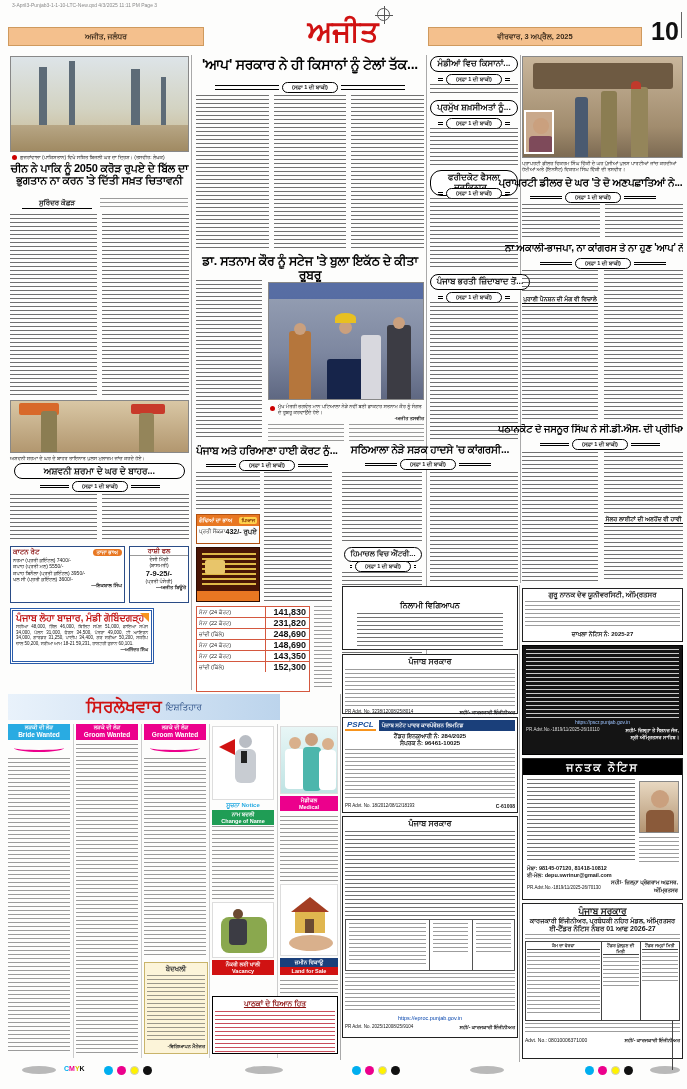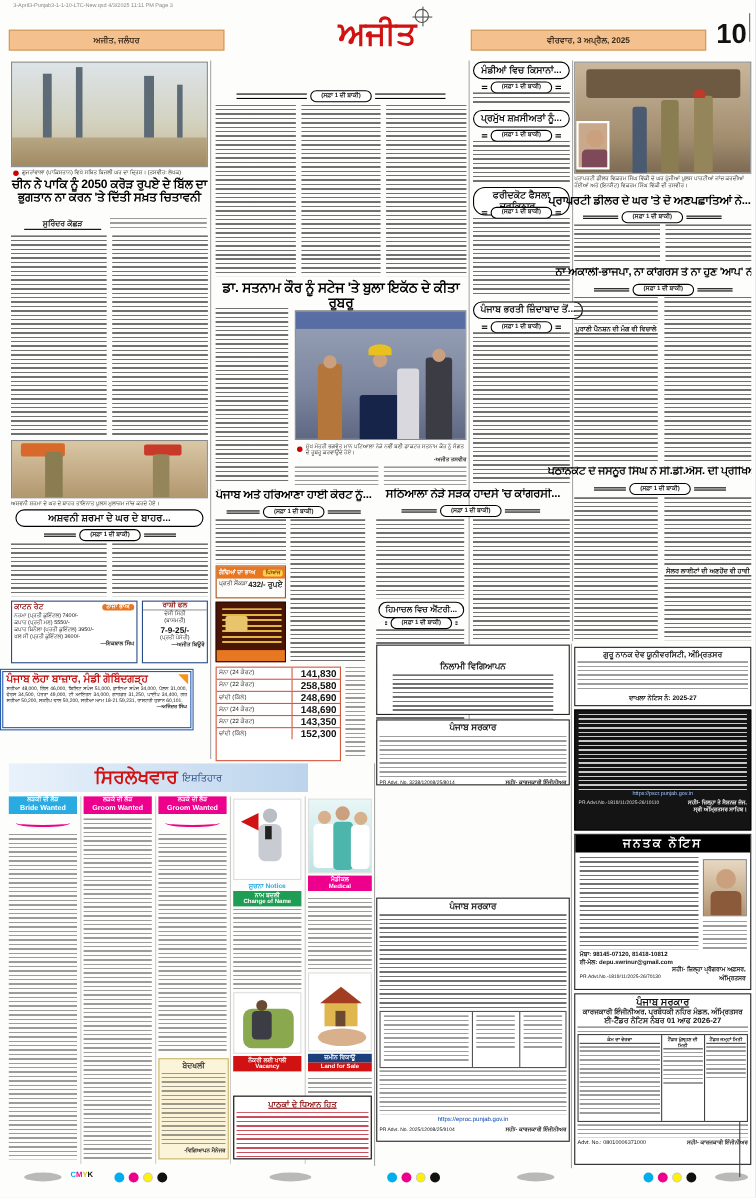--- a/index.html
+++ b/index.html
@@ -123,27 +123,28 @@
   </div>
   <div class="box" style="left:129px;top:546px;width:60px;height:57px;border-color:#2a4c86;text-align:center">
     <div style="font-size:6.5px;font-weight:bold;color:#8a1010;border-bottom:1px solid #999">ਰਾਸ਼ੀ ਫਲ</div>
     <div class="sm">ਦੇਸੀ ਮਿੱਠੀ</div>
     <div class="sm">(ਬਾਸਮਤੀ)</div>
     <div style="font-size:7.5px;font-weight:bold">7-9-25/-</div>
     <div class="sm">(ਪ੍ਰਤੀ ਪੰਸੇਰੀ)</div>
     <div class="sm" style="text-align:right;padding-right:2px;font-weight:bold">—ਅਜੀਤ ਬਿਊਰੋ</div>
   </div>
 
-  <div class="abs" style="left:0;top:608px;width:176px;height:56px;border:3px double #2a5caa;background:#fff;padding:1px 3px">
+  <div class="abs" style="left:10px;top:608px;width:144px;height:56px;border:3px double #2a5caa;background:#fff;padding:1px 3px">
     <div style="font-size:9.5px;font-weight:bold;color:#c01010">ਪੰਜਾਬ ਲੋਹਾ ਬਾਜ਼ਾਰ, ਮੰਡੀ ਗੋਬਿੰਦਗੜ੍ਹ</div>
     <div class="abs" style="right:2px;top:2px;width:0;height:0;border-left:9px solid transparent;border-top:9px solid #f7941d"></div>
     <div class="mini" style="text-align:justify">ਸਰੀਆ 48,000, ਗਿੱਲ 46,000, ਬਿਲਿਟ ਸਪੰਜ 51,000, ਡਾਇਆ ਸਪੰਜ 34,000, ਪੋਲਨ 31,000, ਫੇਰਸ 34,500, ਪੱਤਰਾ 49,000, ਟੀ ਆਇਰਨ 34,000, ਗਾਰਡਰ 31,250, ਪਾਈਪ 34,400, ਗਰ ਸਰੀਆ 50,200, ਸਕਰੈਪ ਢਾਲ 50,200, ਸਰੀਆ ਆਮ 18-21 59,231, ਰਾਸ਼ਟਰੀ ਰੁਝਾਨ 60,101.</div>
     <div class="mini" style="text-align:right;font-weight:bold">—ਅਜਿੰਦਰ ਸਿੰਘ</div>
   </div>
 
+  <div class="bh" style="left:196px;top:57px;width:228px;font-size:14px">'ਆਪ' ਸਰਕਾਰ ਨੇ ਹੀ ਕਿਸਾਨਾਂ ਨੂੰ ਟੇਲਾਂ ਤੱਕ...</div>
   <div class="cps" style="left:215px;top:82px;width:190px">
     <i class="dbl"></i>
       <span class="pill">(ਸਫ਼ਾ 1 ਦੀ ਬਾਕੀ)</span>
       <i class="dbl"></i>
   </div>
   <div class="abs cols3" style="left:196px;top:95px;width:228px;height:156px">
     <div class="gk"></div>
     <div class="gk"></div>
     <div class="gk"></div>
   </div>
@@ -194,21 +195,21 @@
     <div class="abs" style="left:8px;top:12px;width:20px;height:14px;background:#e8c56a;border-radius:2px"></div>
   </div>
 
   <div class="tbl" style="left:196px;top:606px;width:114px;height:86px">
     <div class="rw">
         <span class="lb">ਸੋਨਾ (24 ਕੈਰਟ)</span>
         <span class="vl">141,830</span>
       </div>
     <div class="rw">
         <span class="lb">ਸੋਨਾ (22 ਕੈਰਟ)</span>
-        <span class="vl">258,580</span>
+        <span class="vl">231,820</span>
       </div>
     <div class="rw">
         <span class="lb">ਚਾਂਦੀ (ਕਿੱਲੋ)</span>
         <span class="vl">248,690</span>
       </div>
     <div class="rw">
         <span class="lb">ਸੋਨਾ (24 ਕੈਰਟ)</span>
         <span class="vl">148,690</span>
       </div>
     <div class="rw">
@@ -380,20 +381,33 @@
 
   <div class="notice" style="left:342px;top:654px;width:176px;height:60px;padding:2px">
     <div class="nt" style="font-size:8px">ਪੰਜਾਬ ਸਰਕਾਰ</div>
     <div class="gk lt" style="width:100%;height:38px;margin:2px 0"></div>
     <div style="display:flex;justify-content:space-between">
       <span style="font-size:4.5px">PR Advt. No. 3238/12008/25/8014</span>
       <span style="font-size:5px;font-weight:bold">ਸਹੀ/- ਕਾਰਜਕਾਰੀ ਇੰਜੀਨੀਅਰ</span>
     </div>
   </div>
 
+  <div class="notice" style="left:342px;top:717px;width:176px;height:96px;padding:2px">
+    <div style="display:flex;align-items:center;gap:3px">
+      <span style="font-size:8px;font-weight:bold;font-style:italic;color:#1a4f9c;border-bottom:2px solid #f7941d;padding:0 2px">PSPCL</span>
+      <span style="flex:1;background:#1a3f7a;color:#fff;font-size:5.5px;font-weight:bold;padding:2px 3px">ਪੰਜਾਬ ਸਟੇਟ ਪਾਵਰ ਕਾਰਪੋਰੇਸ਼ਨ ਲਿਮਟਿਡ</span>
+    </div>
+    <div class="nt" style="font-size:6px;margin-top:2px">ਟੈਂਡਰ ਇਨਕੁਆਰੀ ਨੰ: 284/2025</div>
+    <div class="nt" style="font-size:6px">ਸੰਪਰਕ ਨੰ: 96461-10025</div>
+    <div class="gk lt" style="width:100%;height:52px;margin:2px 0"></div>
+    <div style="display:flex;justify-content:space-between">
+      <span style="font-size:4.5px">PR Advt. No. 18/2012/08/12/18193</span>
+      <span style="font-size:5px;font-weight:bold">C-61008</span>
+    </div>
+  </div>
 
   <div class="notice" style="left:342px;top:816px;width:176px;height:222px;padding:2px">
     <div class="nt" style="font-size:8px">ਪੰਜਾਬ ਸਰਕਾਰ</div>
     <div class="gk" style="width:100%;height:86px;margin:2px 0"></div>
     <div style="display:flex;border:1px solid #555;height:52px;margin:2px 0">
       <div style="flex:2;border-right:1px solid #555">
           <div class="gk lt" style="width:92%;height:44px;margin:3px auto"></div>
         </div>
       <div style="flex:1;border-right:1px solid #555">
           <div class="gk lt" style="width:84%;height:30px;margin:3px auto"></div>

